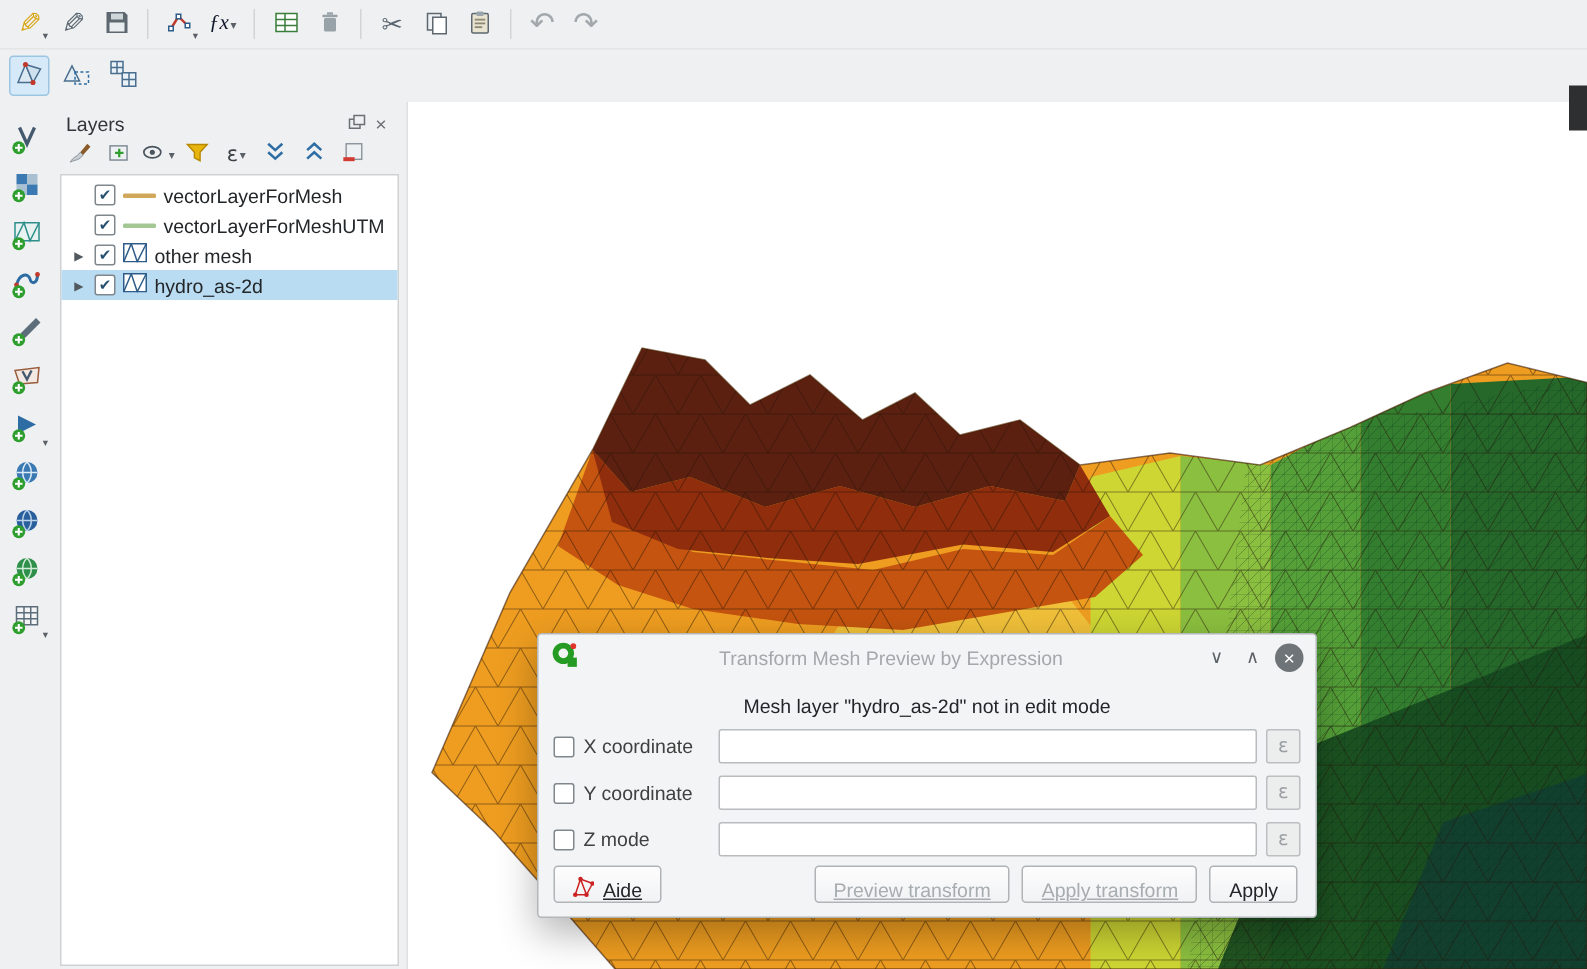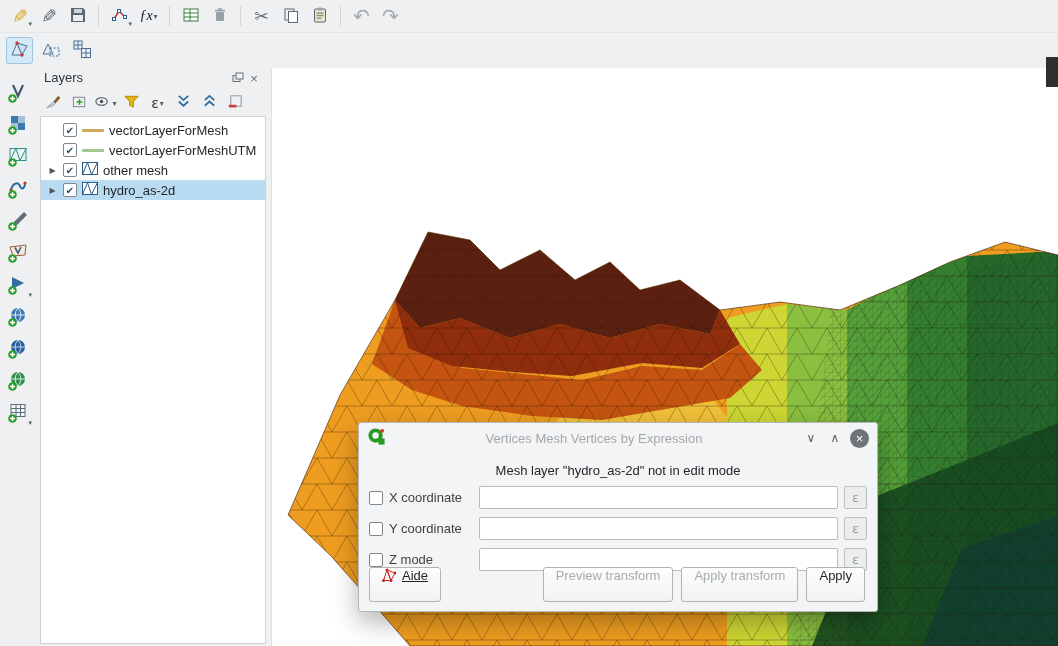--- a/index.html
+++ b/index.html
@@ -26,21 +26,21 @@
 
   
   .left-toolbar { position:absolute; left:0; top:68px; width:36px; height:578px;
     display:flex; flex-direction:column; align-items:center; padding-top:12px; gap:4px; }
   .lbtn { width:28px; height:28px; display:flex; align-items:center; justify-content:center;
     border-radius:3px; position:relative; }
 
   
   .layers-panel { position:absolute; left:36px; top:68px; width:232px; height:578px;
     display:flex; flex-direction:column; padding:2px 2px 2px 4px; }
-  .panel-header { height:20px; display:flex; align-items:flex-start; padding:0 4px; }
+  .panel-header { height:20px; display:flex; align-items:flex-end; padding:0 4px; }
   .panel-title { flex:1; color:#31363b; }
   .panel-hbtn { width:16px; height:16px; display:flex; align-items:center; justify-content:center; color:#6a7075; }
   .panel-toolbar { height:26px; display:flex; align-items:center; gap:3px; padding:2px 2px; }
   .ptbtn { width:23px; height:22px; display:flex; align-items:center; justify-content:center; border-radius:2px; }
   .eps-ic { color:#3b4045; font-size:14px; font-family:"DejaVu Sans",sans-serif; }
   .layer-tree { flex:1; background:#ffffff; border:1px solid #d0d1d3; padding-top:3px; }
   .tree-row { height:20px; display:flex; align-items:center; padding-left:6px; gap:5px; }
   .tree-row.selected { background:#b9dcf2; }
   .expander { width:11px; font-size:8px; color:#51585e; text-align:center; flex:0 0 11px; }
   .cb { width:14px; height:14px; background:#fff; border:1px solid #7f878d; border-radius:2px;
@@ -69,24 +69,24 @@
     display:flex; align-items:center; justify-content:center; font-size:13px; line-height:1; }
   .dialog-message { text-align:center; margin-top:10px; color:#232629; }
   .field-row { display:flex; align-items:center; margin:8px 10px 0 10px; height:23px; gap:6px; }
   .field-label { width:84px; color:#404040; }
   .field-input { flex:1; height:23px; background:#fff; border:1px solid #b9bcbe; border-radius:2px;
     padding:0 5px; font:inherit; color:#232629; }
   .eps-btn { width:23px; height:23px; background:#eceded; border:1px solid #bcbfc1; border-radius:2px;
     color:#9aa0a4; display:flex; align-items:center; justify-content:center;
     font-family:"DejaVu Sans",sans-serif; font-size:13px; }
   .btn-row { position:absolute; left:10px; right:12px; bottom:9px; display:flex; align-items:center; }
-  .btn { height:35px; padding:0 12px; background:linear-gradient(#fdfdfe,#f1f2f3);
-    border:1px solid #b0b4b6; border-radius:3px; display:flex; align-items:flex-start; gap:6px;
+  .btn { height:25px; padding:0 12px; background:linear-gradient(#fdfdfe,#f1f2f3);
+    border:1px solid #b0b4b6; border-radius:3px; display:flex; align-items:flex-end; gap:6px;
     color:#232629; font:inherit; }
-  .btn.disabled { color:#a7acaf; }
+  .btn.disabled { color:#a7acaf;text-decoration:underline; }
   .btn .u { text-decoration:underline; }
   .right-btns { margin-left:auto; display:flex; gap:8px; }
 </style>
 </head>
 <body>
 
 <div class="toolbar-top">
   <div class="tbtn">
     <span class="glyph-ic pencil-y">✎</span>
     <span class="dd-corner">▾</span>
@@ -418,21 +418,21 @@
   </svg>
 
   <div class="dialog">
     <div class="dialog-titlebar">
       <span><svg width="19" height="19" viewBox="0 0 20 20">
             <circle cx="9" cy="9" r="7.5" fill="#259b24"></circle>
             <rect x="12" y="12" width="6.5" height="6.5" fill="#259b24"></rect>
             <circle cx="9" cy="9" r="3.4" fill="#f3f4f5"></circle>
             <circle cx="16" cy="4" r="2" fill="#e0352b"></circle>
           </svg></span>
-      <span class="dialog-title">Vertices Mesh Vertices by Expression</span>
+      <span class="dialog-title">Transform Mesh Preview by Expression</span>
       <span class="win-chev">∨</span>
       <span class="win-chev">∧</span>
       <span class="win-close">
           <span>×</span>
         </span>
     </div>
 
     <div class="dialog-message">Mesh layer "hydro_as-2d" not in edit mode</div>
 
     <div class="field-row">

